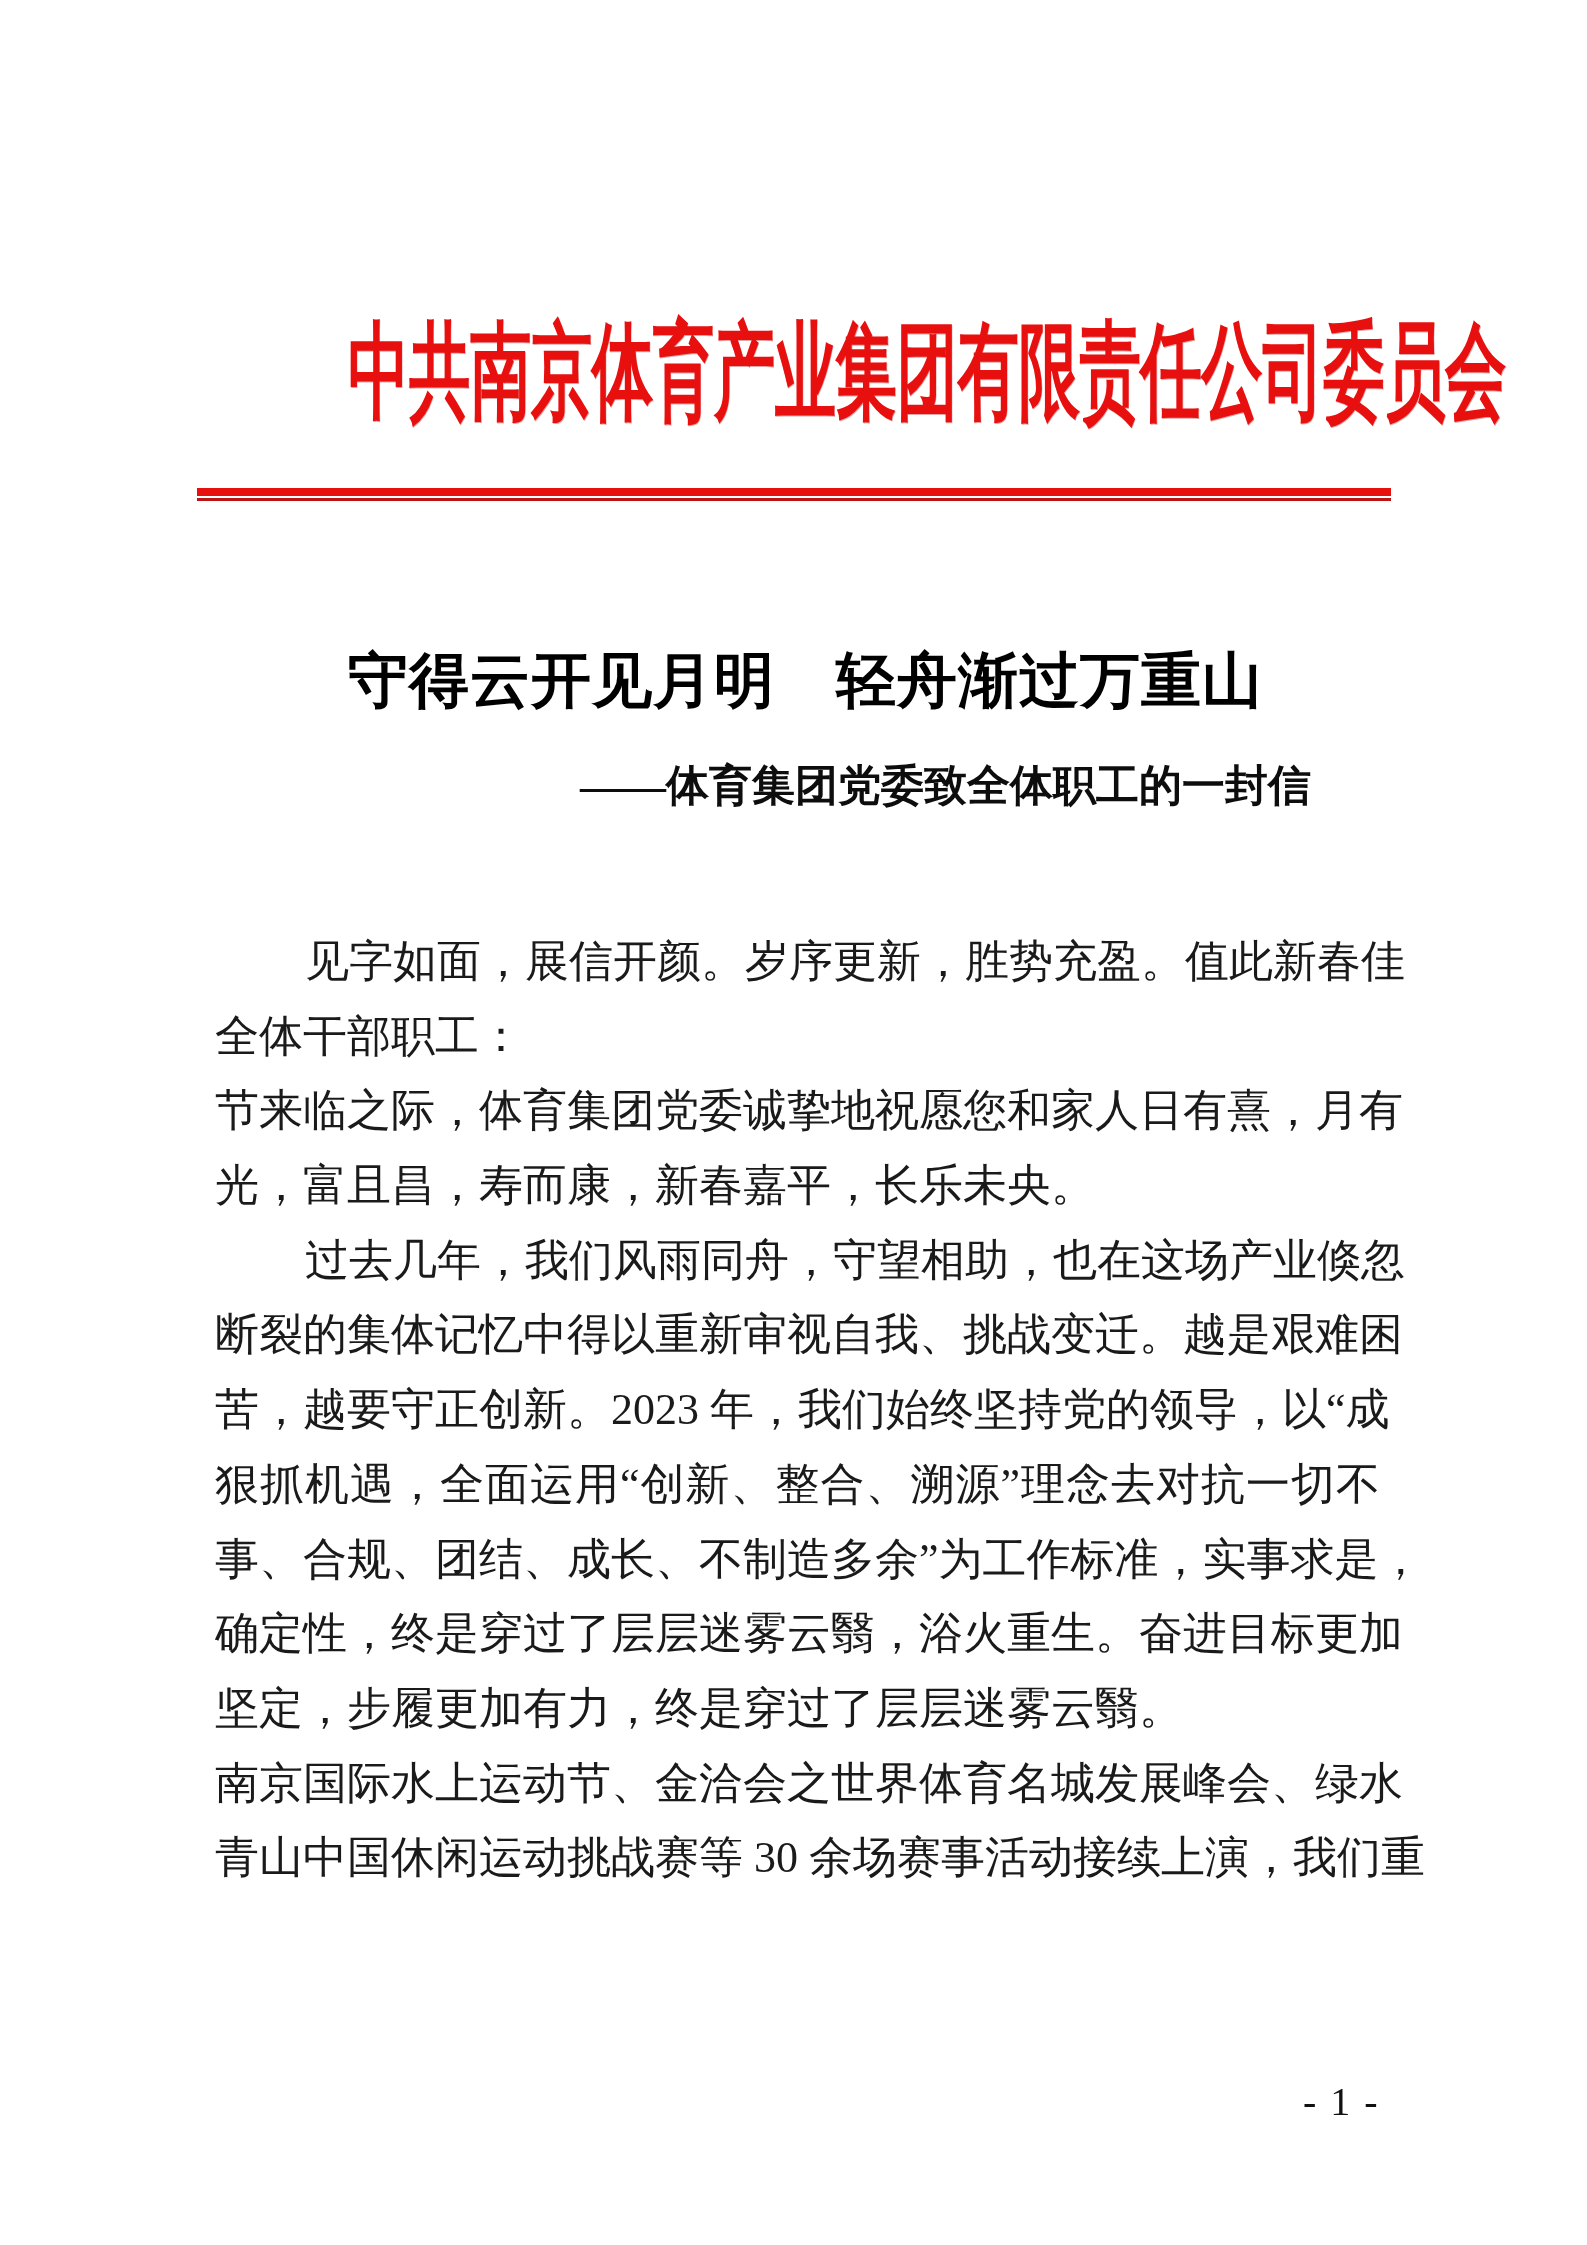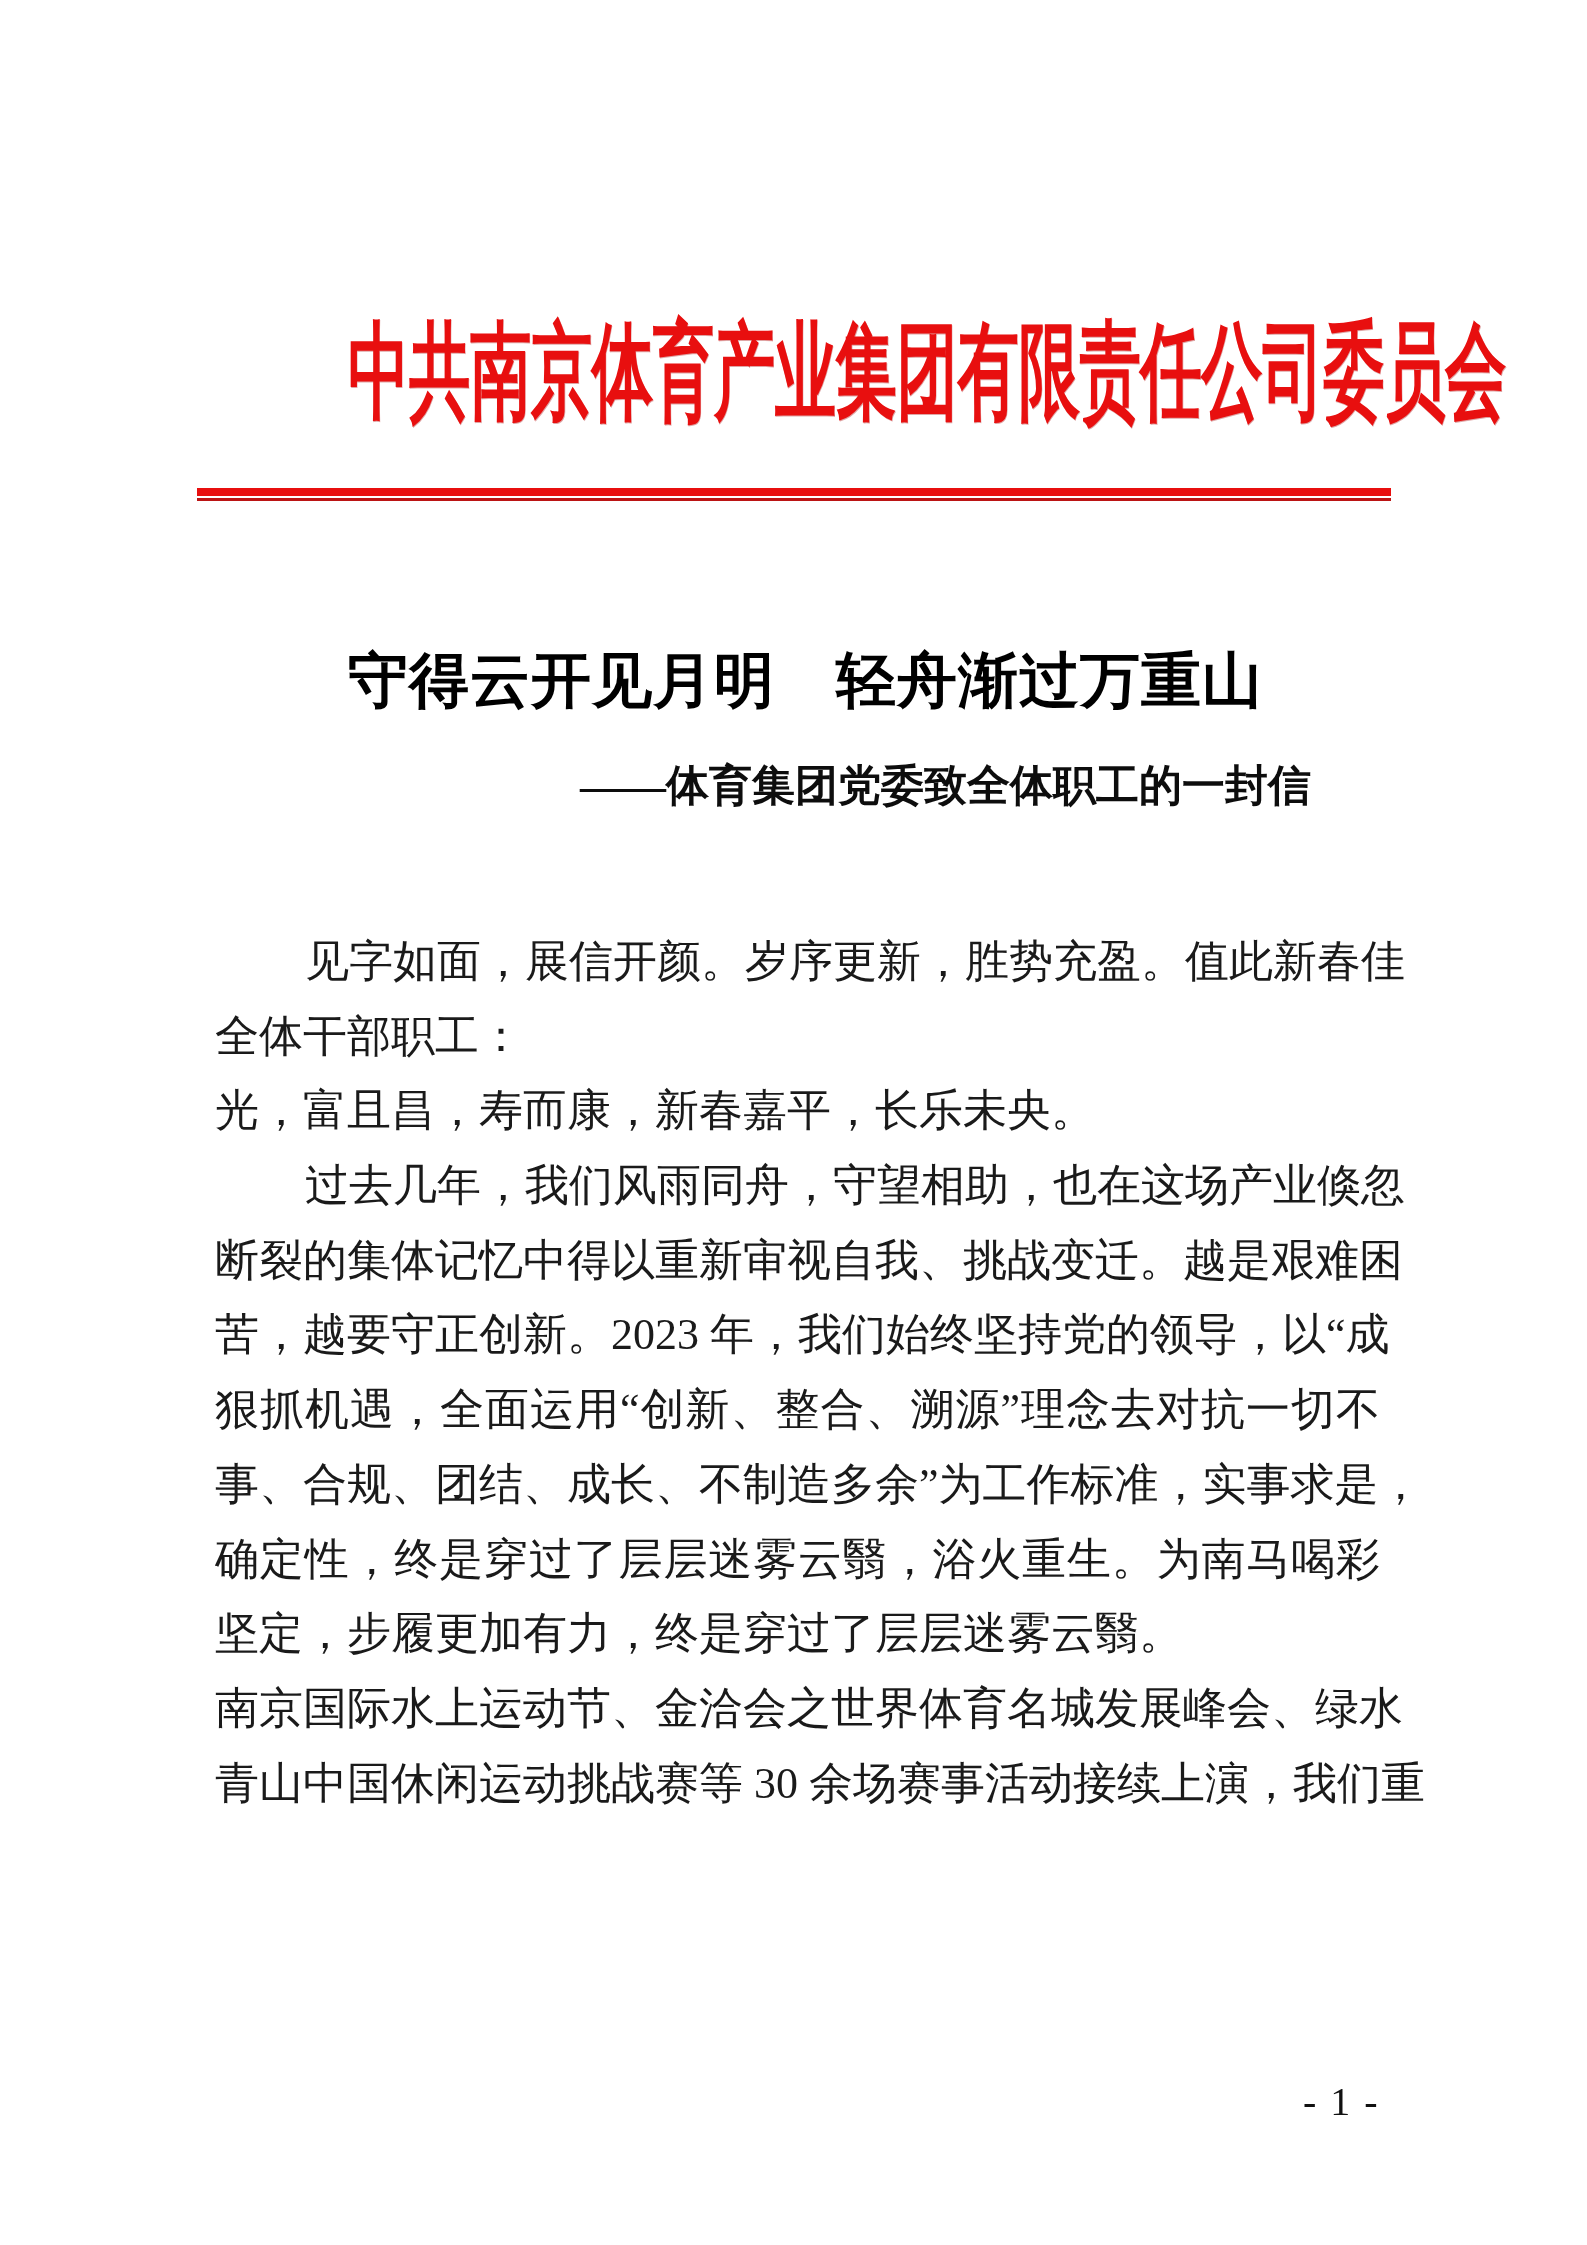--- a/index.html
+++ b/index.html
@@ -93,27 +93,28 @@
 
   <div class="double-rule"></div>
 
   <h1 class="doc-title">守得云开见月明　轻舟渐过万重山</h1>
 
   <div class="doc-subtitle">——体育集团党委致全体职工的一封信</div>
 
   <div class="letter-body">
       <div class="line indent j">见字如面，展信开颜。岁序更新，胜势充盈。值此新春佳</div>
       <div class="line">全体干部职工：</div>
+      <div class="line j">节来临之际，体育集团党委诚挚地祝愿您和家人日有熹，月有</div>
       <div class="line">光，富且昌，寿而康，新春嘉平，长乐未央。</div>
       <div class="line indent j">过去几年，我们风雨同舟，守望相助，也在这场产业倏忽</div>
       <div class="line j">断裂的集体记忆中得以重新审视自我、挑战变迁。越是艰难困</div>
       <div class="line j">苦，越要守正创新。2023 年，我们始终坚持党的领导，以“成</div>
       <div class="line j">狠抓机遇，全面运用“创新、整合、溯源”理念去对抗一切不</div>
       <div class="line j">事、合规、团结、成长、不制造多余”为工作标准，实事求是，</div>
-      <div class="line j">确定性，终是穿过了层层迷雾云翳，浴火重生。为南马喝彩</div>
+      <div class="line j">确定性，终是穿过了层层迷雾云翳，浴火重生。奋进目标更加</div>
       <div class="line">坚定，步履更加有力，终是穿过了层层迷雾云翳。</div>
       <div class="line j">南京国际水上运动节、金洽会之世界体育名城发展峰会、绿水</div>
       <div class="line j">青山中国休闲运动挑战赛等 30 余场赛事活动接续上演，我们重</div>
     </div>
 
   <div class="page-num">- 1 -</div>
 
 </div>
 
 </body></html>

